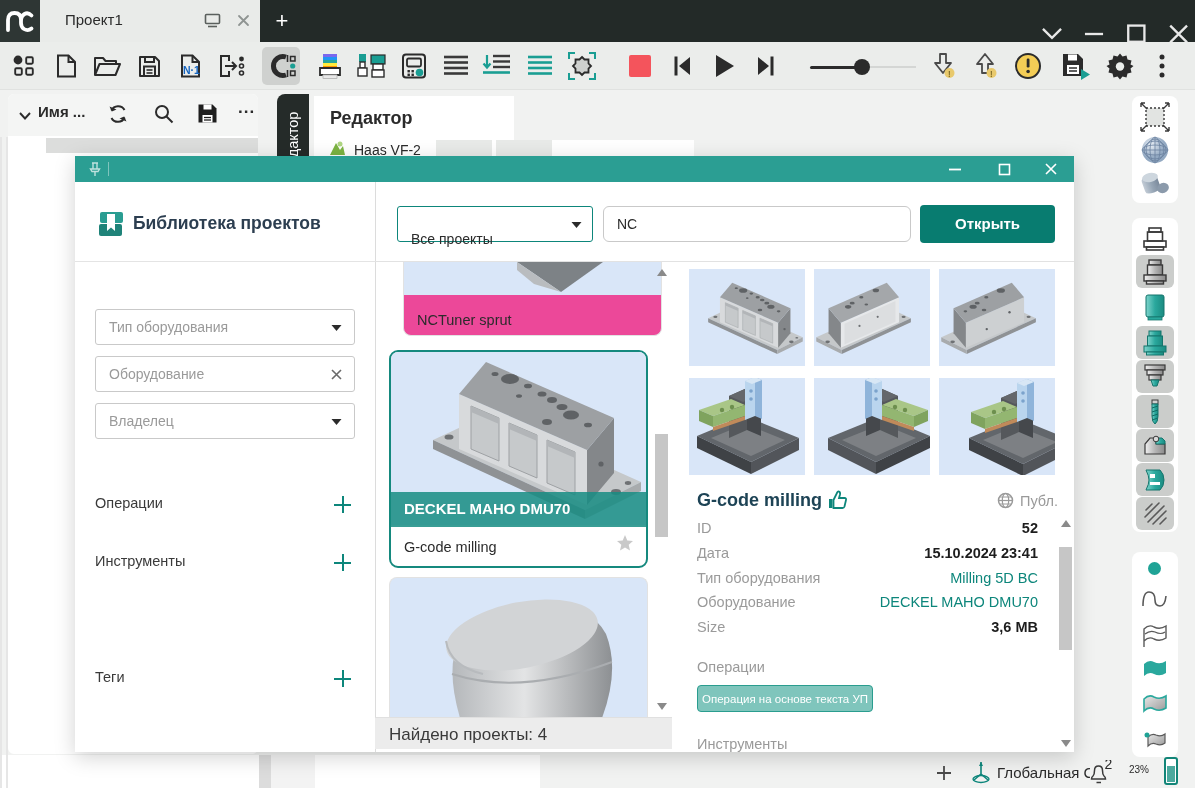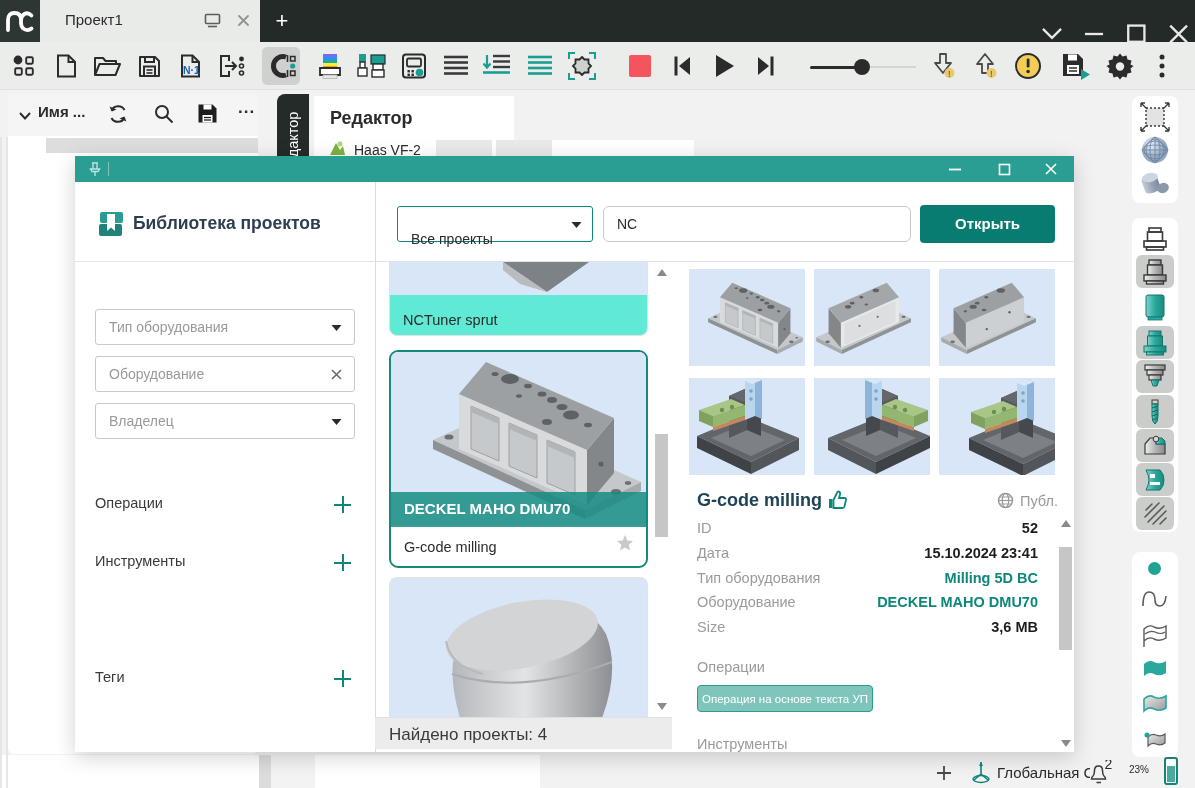--- a/index.html
+++ b/index.html
@@ -44,21 +44,21 @@
 
 .fbox { position:absolute; left:20px; width:260px; height:36px; border:1px solid #c9c9c9; border-radius:3px; color:#9a9a9a; font-size:14px; line-height:34px; padding-left:13px; background:#fff;}
 .frow { position:absolute; left:20px; width:260px; height:22px; font-size:14.5px; color:#3a3a3a; }
 .frow .pl { position:absolute; right:4px; top:1px; width:17px; height:17px; }
 .frow .pl:before { content:""; position:absolute; left:7.5px; top:0; width:2px; height:17px; background:#0d867b; }
 .frow .pl:after { content:""; position:absolute; left:0; top:7.5px; width:17px; height:2px; background:#0d867b; }
 .dthumb { position:absolute; width:116px; height:97px; background:#d9e6f8; }
 .drow { position:absolute; left:622px; width:341px; height:20px; font-size:14.5px; }
 .drow .lab { color:#9a9a9a; }
 .drow .val { position:absolute; right:0; top:0; color:#1d1d1d; font-weight:bold; }
-.drow .val.teal { color:#0d867b; font-weight:bold; }
+.drow .val.teal { color:#0d867b; font-weight:normal; }
 </style>
 </head>
 <body>
 
 <svg width="0" height="0" style="position:absolute">
 <defs>
 <g id="blockA">
 
   <polygon points="42,88 98,62 250,130 194,158" fill="#c5c8ca"></polygon>
   <polygon points="42,88 42,97 194,167 194,158" fill="#8f9295"></polygon>
@@ -675,21 +675,21 @@
     <svg style="position:absolute;right:12px;top:14px" width="11" height="8" viewBox="0 0 11 8">
         <path d="M0.5 1 L5.5 7 L10.5 1 Z" fill="#2b2b2b"></path>
       </svg>
   </div>
   <div class="frow" style="top:339px">Операции<span class="pl"></span></div>
   <div class="frow" style="top:397px">Инструменты<span class="pl"></span></div>
   <div class="frow" style="top:513px">Теги<span class="pl"></span></div>
 
   <div style="position:absolute;left:300px;top:105px;width:699px;height:1px;background:#e2e2e2"></div>
 
-  <div style="position:absolute;left:314px;top:106px;width:259px;height:74px;border:1px solid #e2e2e2;border-top:none;border-radius:0 0 8px 8px;overflow:hidden;background:#5eead4">
+  <div style="position:absolute;left:328px;top:106px;width:259px;height:74px;border:1px solid #e2e2e2;border-top:none;border-radius:0 0 8px 8px;overflow:hidden;background:#ec4899">
     <div style="position:absolute;left:0;top:0;width:257px;height:33px;background:#d9e6f8">
       <svg width="257" height="33" viewBox="0 0 257 33">
         <polygon points="113,0 199,0 157,30" fill="#7d8286"></polygon>
         <polygon points="113,0 157,30 130,22 113,8" fill="#b9bcbf"></polygon>
       </svg>
     </div>
     <div style="position:absolute;left:13px;top:50px;font-size:14.5px;color:#2b2b2b">NCTuner sprut</div>
   </div>
 
   <div style="position:absolute;left:314px;top:194px;width:259px;height:218px;border:2px solid #15897e;border-radius:9px;overflow:hidden;background:#fff">

